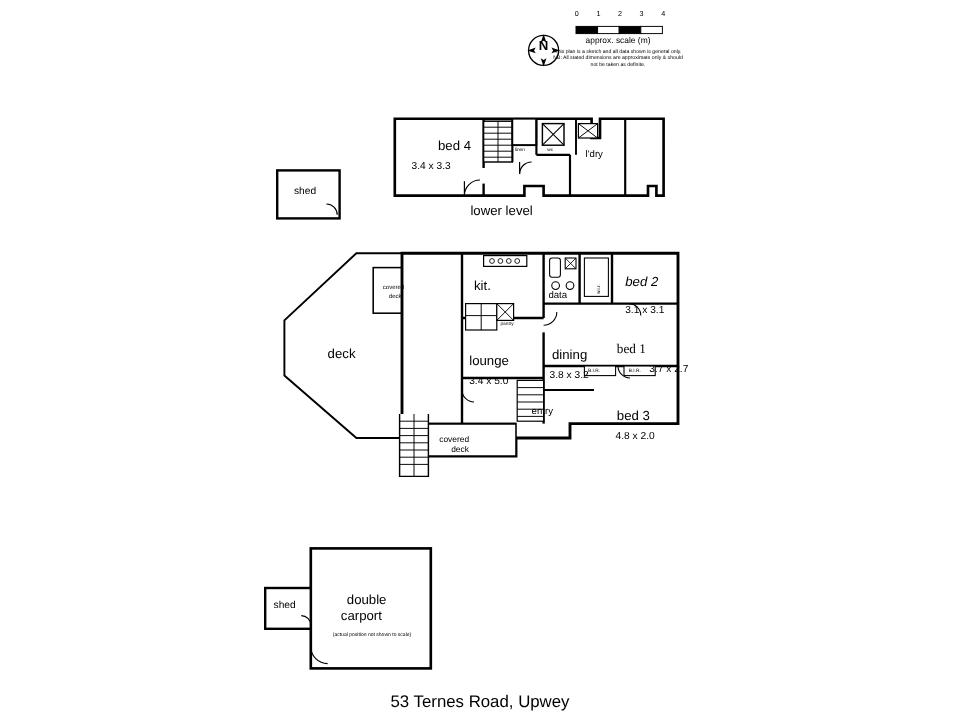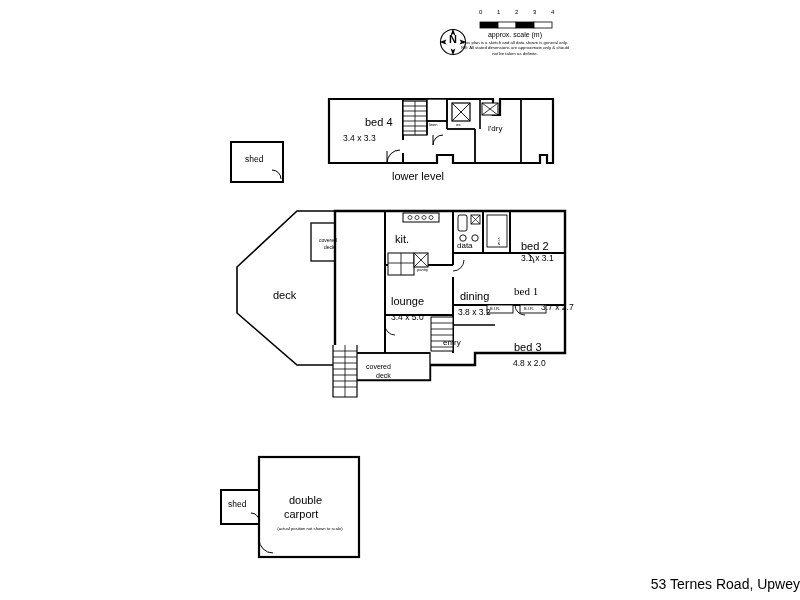--- a/index.html
+++ b/index.html
@@ -210,21 +210,21 @@
     <div class="lbl room-name" style="left:48px; top:85px;">deck</div>
     <div class="lbl vtiny" style="left:94px; top:33px; font-size:5px;">covered</div>
     <div class="lbl vtiny" style="left:99px; top:40px; font-size:5px;">deck</div>
 
     <div class="lbl room-name" style="left:170px; top:29px;">kit.</div>
     <div class="lbl vtiny" style="left:192px; top:63px;">pantry</div>
 
     <div class="lbl" style="left:232px; top:37px; font-size:8px;">data</div>
     <div class="lbl vtiny rot90" style="left:272px; top:40px;">w.i.r.</div>
 
-    <div class="lbl room-name" style="left:296px; top:36px;">bed 2</div>
+    <div class="lbl room-name" style="left:296px; top:25px;font-style:italic;">bed 2</div>
     <div class="lbl room-dim" style="left:296px; top:49px;">3.1 x 3.1</div>
 
     <div class="lbl room-name" style="left:289px; top:81px;font-family:Liberation Serif, serif;">bed 1</div>
     <div class="lbl room-dim" style="left:288px; top:98px;padding-left:28px;">3.7 x 2.7</div>
     <div class="lbl vtiny" style="left:265px; top:102px;">B.I.R.</div>
     <div class="lbl vtiny" style="left:299px; top:102px;">B.I.R.</div>
 
     <div class="lbl room-name" style="left:289px; top:137px;">bed 3</div>
     <div class="lbl room-dim" style="left:288px; top:154px;text-align:right;">4.8 x 2.0</div>
 
@@ -251,15 +251,15 @@
   </div>
 
   <div class="abs" style="left:218px; top:487px;">
     <svg width="44" height="40" viewBox="0 0 44 40">
       <rect x="3" y="3" width="38" height="34" fill="#fff" stroke="#000" stroke-width="2"></rect>
       <path d="M41,34 A8,8 0 0 0 33,26" fill="none" stroke="#000" stroke-width="1"></path>
     </svg>
     <div class="lbl" style="left:10px; top:13px; font-size:8.5px;">shed</div>
   </div>
 
-  <div class="title" style="position:absolute; left:0px; top:576px;text-align:right;">53 Ternes Road, Upwey</div>
+  <div class="title" style="position:absolute; left:0px; top:576px;">53 Ternes Road, Upwey</div>
 
 </div>
 
 </body></html>

